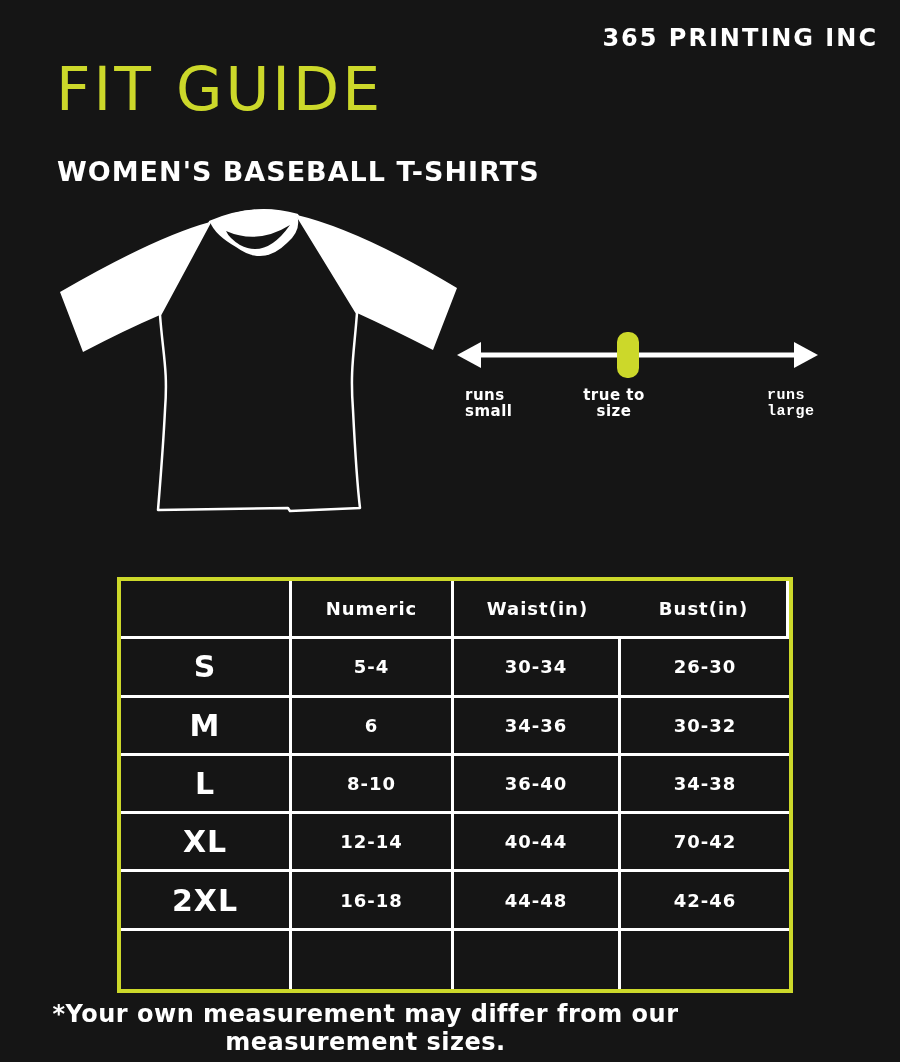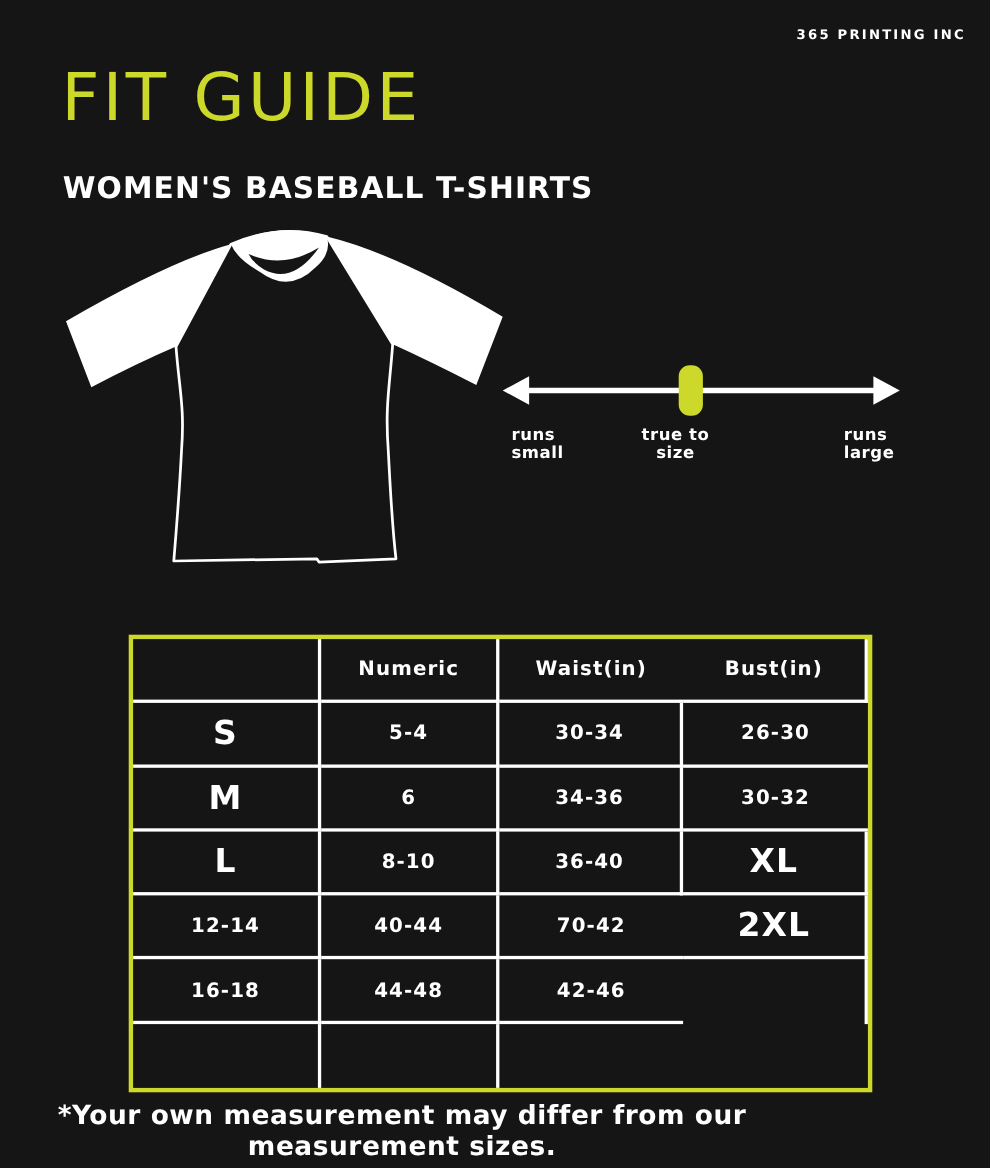--- a/index.html
+++ b/index.html
@@ -12,21 +12,21 @@
   body{font-family:"DejaVu Sans","Liberation Sans",sans-serif;}
   .page{
     position:relative;
     width:900px;height:1062px;
     background:var(--bg);
     overflow:hidden;
     color:var(--fg);
   }
   .brand{
     position:absolute;top:24px;right:22px;
-    font-size:12px;font-weight:bold;letter-spacing:2px;
+    font-size:24px;font-weight:bold;letter-spacing:2px;
     color:var(--fg);
   }
   .title{
     position:absolute;left:56px;top:54px;
     font-size:60px;font-weight:normal;letter-spacing:3px;
     color:var(--accent);
   }
   .subtitle{
     position:absolute;left:57px;top:120px;
     font-size:27px;font-weight:bold;letter-spacing:1px;
@@ -41,21 +41,21 @@
     position:absolute;left:455px;top:330px;width:365px;height:110px;
   }
   .scale-svg{position:absolute;left:0;top:0;width:365px;height:50px;}
   .slabel{
     position:absolute;top:58px;
     font-size:15px;font-weight:bold;line-height:1.05;
     letter-spacing:0.5px;color:var(--fg);
   }
   .slabel.small{left:10px;width:52px;text-align:left;}
   .slabel.true{left:128px;width:62px;text-align:center;}
-  .slabel.large{left:312px;width:52px;text-align:left;}
+  .slabel.large{left:312px;width:52px;text-align:left;font-family:Liberation Mono, monospace;}
   .size-table{
     position:absolute;left:117px;top:577px;
     width:676px;height:416px;
     border:4px solid var(--accent);
     display:grid;
     grid-template-columns:171px 162px 167px 1fr;
     grid-auto-rows:1fr;
     background:var(--bg);
   }
   .cell{
@@ -127,20 +127,21 @@
     <div class="cell last-col">26-30</div>
 
     <div class="cell size-label">M</div>
     <div class="cell">6</div>
     <div class="cell">34-36</div>
     <div class="cell last-col">30-32</div>
 
     <div class="cell size-label">L</div>
     <div class="cell">8-10</div>
     <div class="cell">36-40</div>
+    <div class="cell last-col">34-38</div>
 
     <div class="cell size-label">XL</div>
     <div class="cell">12-14</div>
     <div class="cell">40-44</div>
     <div class="cell last-col">70-42</div>
 
     <div class="cell size-label">2XL</div>
     <div class="cell">16-18</div>
     <div class="cell">44-48</div>
     <div class="cell last-col">42-46</div>

